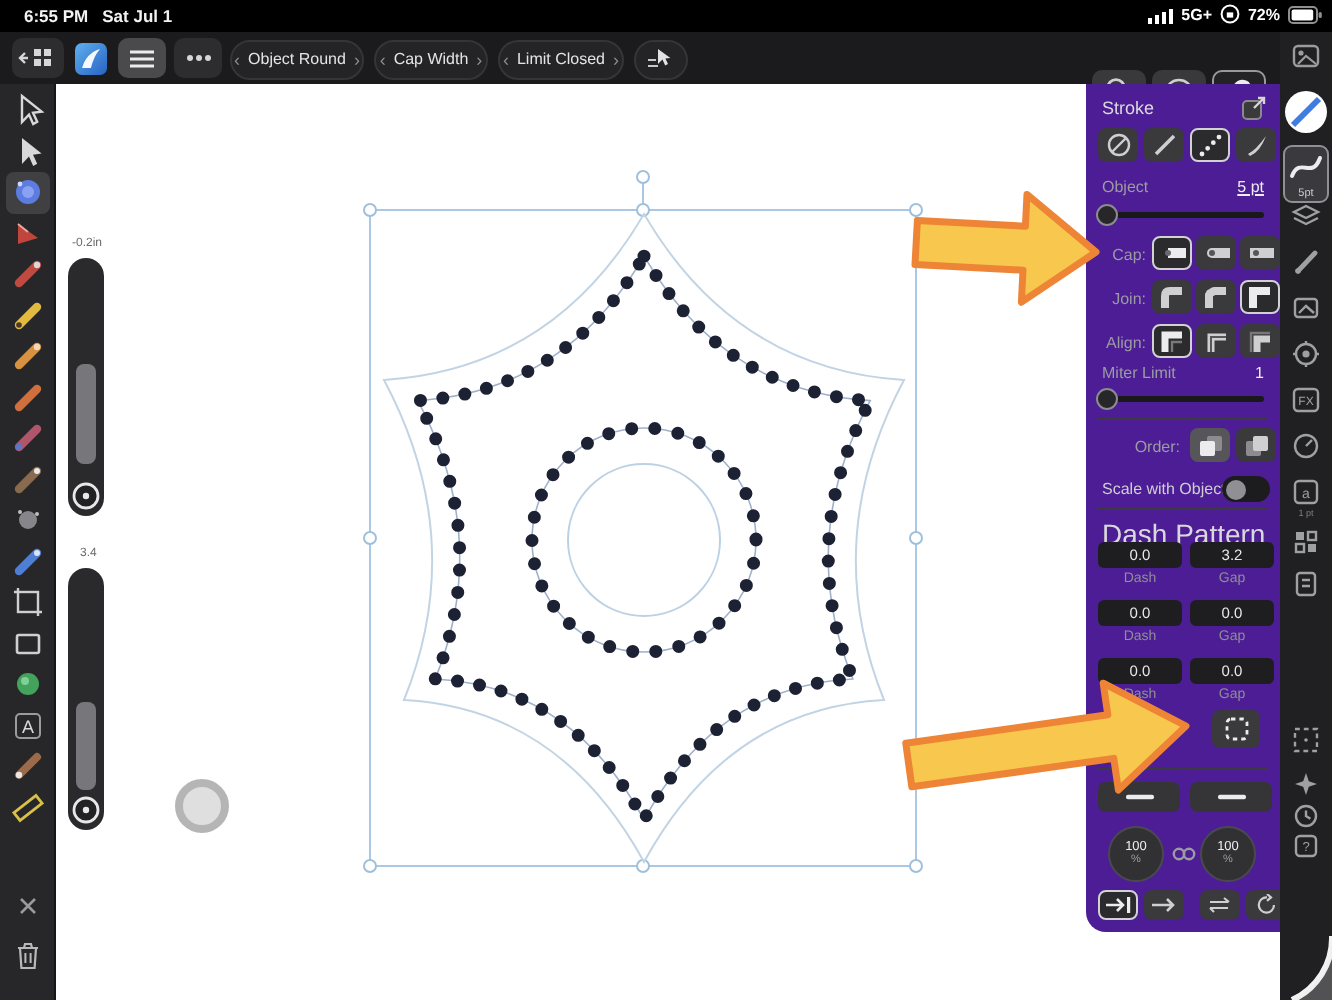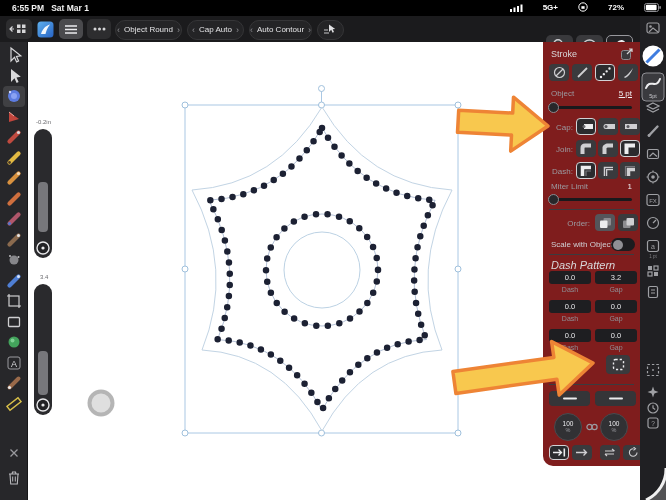--- a/index.html
+++ b/index.html
@@ -4,39 +4,39 @@
 <style>
   * { margin:0; padding:0; box-sizing:border-box; }
   html,body { width:666px; height:500px; overflow:hidden; }
   body { font-family:"Liberation Sans", sans-serif; background:#ffffff; position:relative; }
   #app { position:absolute; inset:0; }
 
   
   .statusbar { position:absolute; left:0; top:0; width:666px; height:16px; background:#000; color:#fff;
     display:flex; align-items:center; font-size:8.5px; }
   .sb-left { position:absolute; left:12px; top:3px; display:flex; gap:7px; font-weight:bold; color:#f2f2f2;align-items:flex-end;}
-  .sb-right { position:absolute; right:4px; top:2px; display:flex; align-items:center; gap:20px; font-weight:bold;}
+  .sb-right { position:absolute; right:4px; top:2px; display:flex; align-items:center; gap:4px; font-weight:bold;}
 
   
   .topbar { position:absolute; left:0; top:16px; width:666px; height:26px; background:#1b1b1d; }
   .tbtn { position:absolute; top:3px; height:20px; background:#2d2d2f; border-radius:5px;
     display:flex; align-items:center; justify-content:center; color:#dedee0; }
   .pill { position:absolute; top:3.5px; height:20px; background:#242426; border:1px solid #353537;
     border-radius:10px; display:flex; align-items:center; justify-content:center; gap:4px;
     color:#e4e4e6; font-size:8px; white-space:nowrap; }
   .chev { color:#8e8e93; font-size:9px; }
 
   
   .sidebar { position:absolute; left:0; top:42px; width:28px; height:458px; background:#27272a; border-right:1px solid #161618;}
 
   
   .rightstrip { position:absolute; left:640px; top:16px; width:26px; height:484px; background:#202023; }
 
   
-  .panel { position:absolute; left:543px; top:42px; width:97px; height:424px; background:#7f1d1d;
+  .panel { position:absolute; left:543px; top:42px; width:97px; height:424px; background:#4c1d95;
     border-bottom-left-radius:10px; color:#e8e8ea; }
   .abs { position:absolute; }
   .plabel { color:#9b9ba1; font-size:8px; text-align:right; white-space:nowrap; }
   .ptitle { color:#d9d9db; font-size:9px; }
   .pval { color:#ededf0; font-size:8px; text-align:right; }
   .pbtn { width:20px; height:17px; background:#3a3a3d; border-radius:4px;
     display:flex; align-items:center; justify-content:center; border:1px solid transparent; }
   .pbtn.sel { background:#2b2b2e; border:1.5px solid #d2d2d5; }
   .field { width:42px; height:13px; background:#1e1e21; border-radius:3px; color:#e9e9ec;
     font-size:7.5px; display:flex; align-items:center; justify-content:center; }
@@ -67,21 +67,21 @@
   svg { display:block; }
 </style>
 </head>
 <body>
 
 <div id="app">
 
   <div class="statusbar">
     <div class="sb-left">
       <span>6:55 PM</span>
-      <span>Sat Mar 1</span>
+      <span>Sat Jul 1</span>
     </div>
     <div class="sb-right">
       <svg width="13" height="9">
         <rect x="0" y="6" width="2" height="3" fill="#fff"></rect>
           <rect x="3.5" y="4.5" width="2" height="4.5" fill="#fff"></rect>
         <rect x="7" y="3" width="2" height="6" fill="#fff"></rect>
           <rect x="10.5" y="1.5" width="2" height="7.5" fill="#fff"></rect>
       </svg>
       <span style="font-size:8px;">5G+</span>
       <svg width="10" height="10">
@@ -132,26 +132,26 @@
       </svg>
     </div>
 
     <div class="pill" style="left:115px; width:67px;">
       <span class="chev">‹</span>
       <span>Object Round</span>
       <span class="chev">›</span>
     </div>
     <div class="pill" style="left:187px; width:57px;">
       <span class="chev">‹</span>
-      <span>Cap Auto</span>
+      <span>Cap Width</span>
       <span class="chev">›</span>
     </div>
     <div class="pill" style="left:249px; width:63px;">
       <span class="chev">‹</span>
-      <span>Auto Contour</span>
+      <span>Limit Closed</span>
       <span class="chev">›</span>
     </div>
     <div class="pill" style="left:317px; width:27px;">
       <svg width="15" height="11">
         <path d="M1,9 H6 M1,6 H5" stroke="#c8c8ca" stroke-width="1"></path>
         <path d="M6,0.5 L6,8 L8.2,5.8 L9.6,8.8 L11,8 L9.7,5.2 L12.2,5 Z" fill="#e2e2e4"></path>
       </svg>
     </div>
 
     <div class="tab" style="left:546px;">
@@ -405,21 +405,21 @@
           <path d="M3.5,12 L3.5,5 L6,3.5 L12,3.5" fill="none" stroke="#cfcfd2" stroke-width="4" stroke-linejoin="bevel"></path>
         </svg>
       </div>
       <div class="pbtn sel">
         <svg width="14" height="13">
           <path d="M3.5,12 L3.5,3.5 L12,3.5" fill="none" stroke="#ececee" stroke-width="4" stroke-linejoin="miter"></path>
         </svg>
       </div>
     </div>
 
-    <div class="abs plabel" style="left:0; top:125px; width:30px;">Dash:</div>
+    <div class="abs plabel" style="left:0; top:125px; width:30px;">Align:</div>
     <div class="abs" style="left:33px; top:120px; display:flex; gap:2px;">
       <div class="pbtn sel">
         <svg width="14" height="13">
           <path d="M3.5,12 L3.5,3.5 L12,3.5" fill="none" stroke="#ececee" stroke-width="3.5"></path>
           <path d="M7,12 L7,7 L12,7" fill="none" stroke="#77777c" stroke-width="1.2"></path>
         </svg>
       </div>
       <div class="pbtn">
         <svg width="14" height="13">
           <path d="M4.5,12 L4.5,4.5 L12,4.5" fill="none" stroke="#cfcfd2" stroke-width="3.5"></path>
@@ -457,21 +457,21 @@
       </div>
     </div>
 
     <div class="abs plabel" style="left:8px; top:198px; text-align:left; color:#cfcfd3;">Scale with Object</div>
     <div class="toggle" style="left:68px; top:196px;">
       <div class="tknob"></div>
     </div>
 
     <div class="divider" style="top:212px;"></div>
 
-    <div class="abs ptitle" style="left:8px; top:217px; font-size:11px;font-style:italic;">Dash Pattern</div>
+    <div class="abs ptitle" style="left:8px; top:217px; font-size:14px;">Dash Pattern</div>
 
     <div class="abs" style="left:6px; top:229px; display:flex; gap:4px;">
       <div class="field">0.0</div>
       <div class="field">3.2</div>
     </div>
     <div class="abs" style="left:6px; top:244px; display:flex; gap:4px;">
       <div class="flabel">Dash</div>
       <div class="flabel">Gap</div>
     </div>
 

